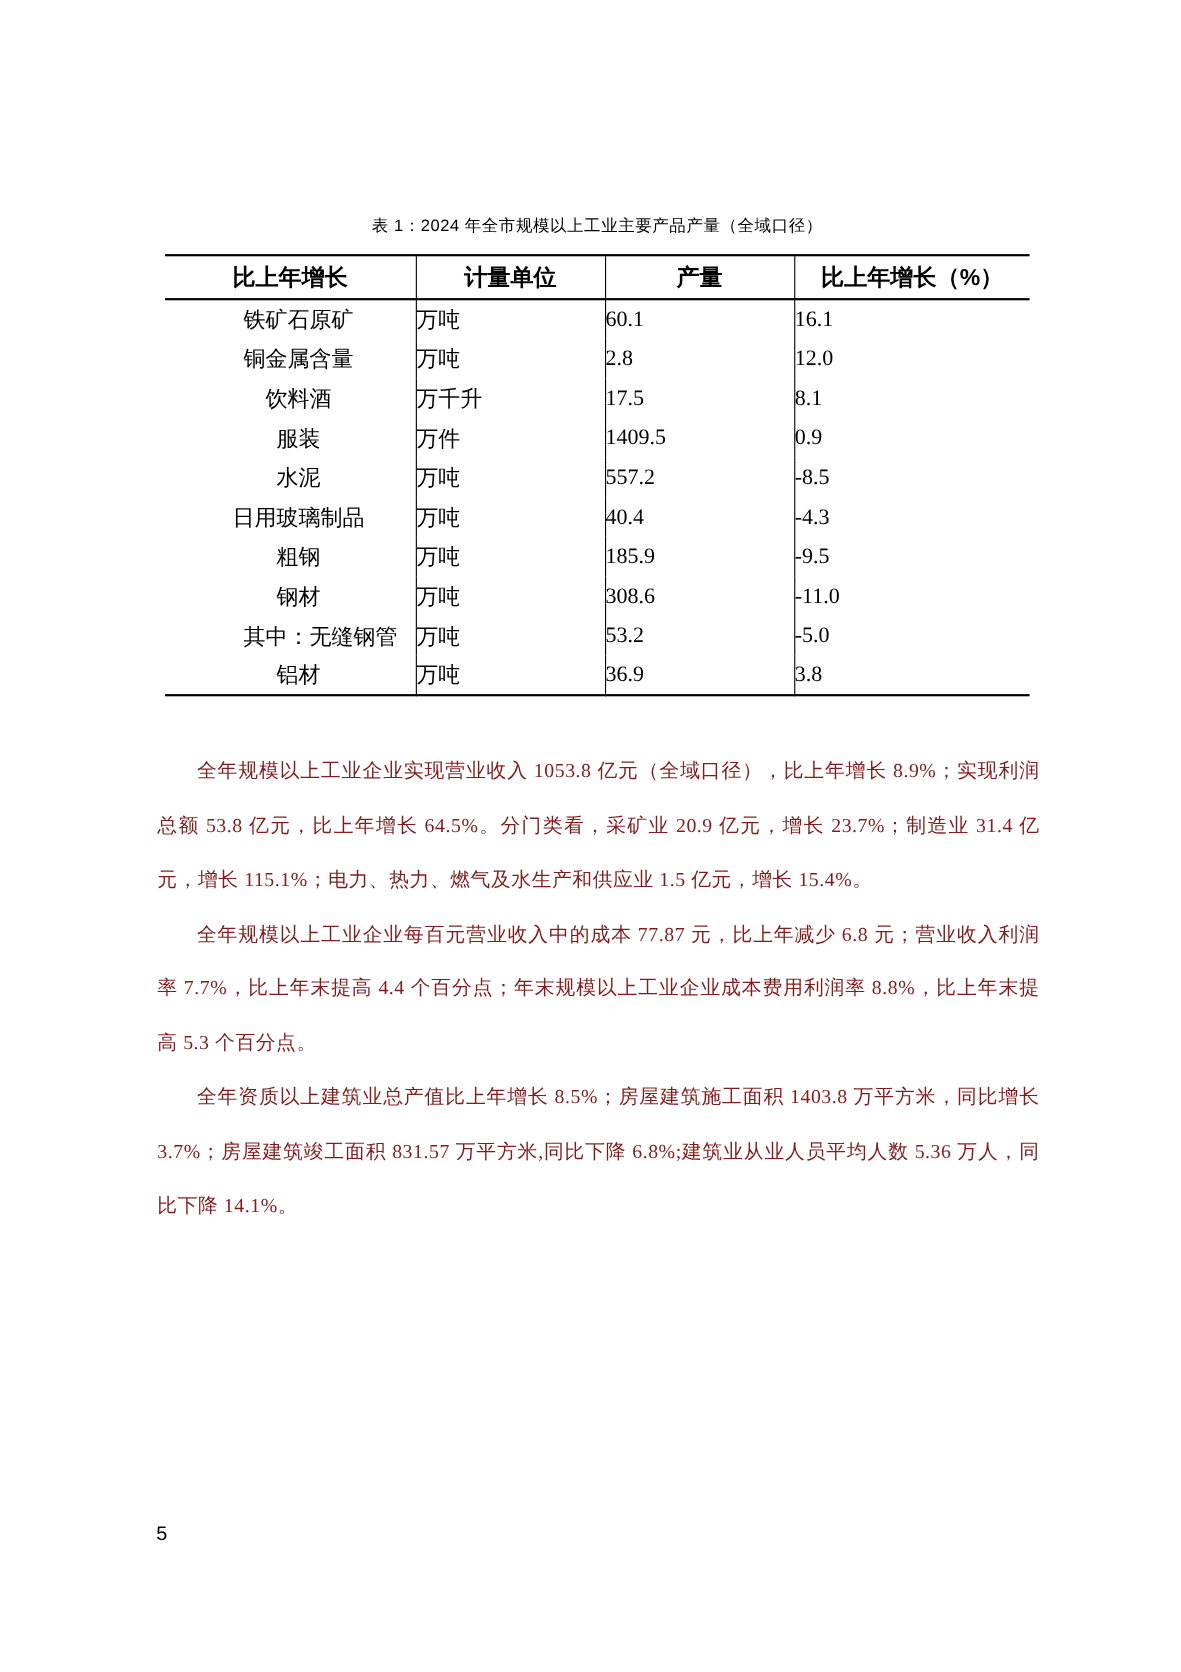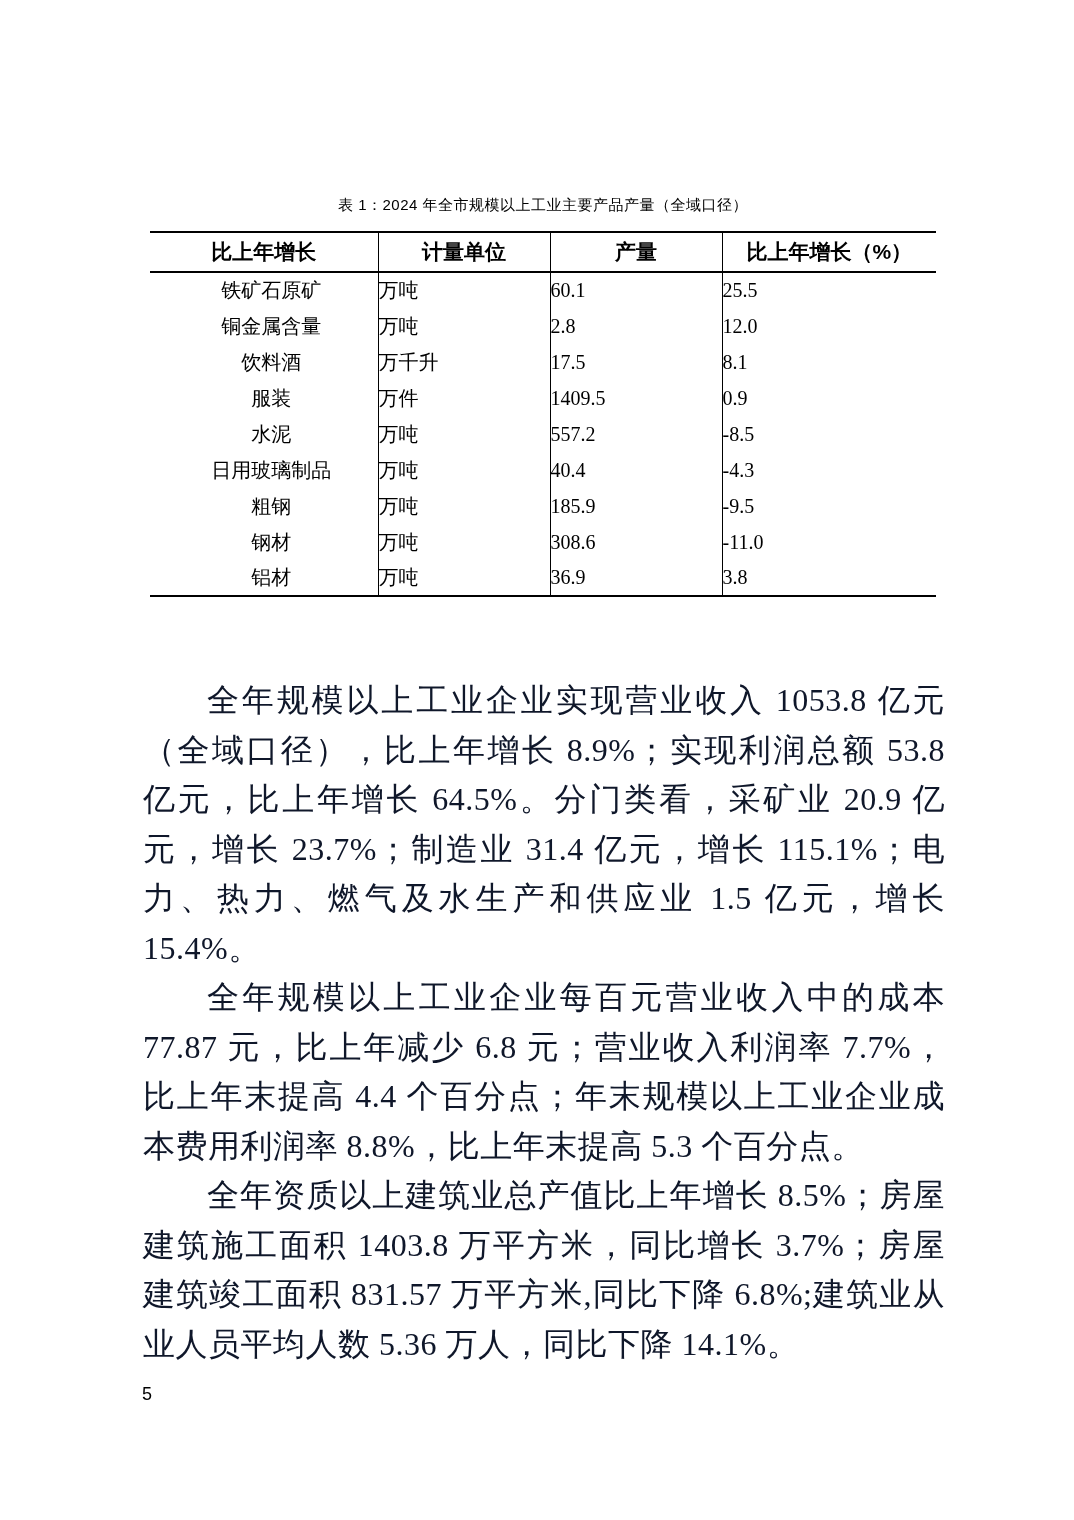--- a/index.html
+++ b/index.html
@@ -71,26 +71,26 @@
   }
   .paragraphs {
     position: absolute;
     top: 676px;
     left: 143px;
     width: 802px;
   }
   .paragraphs p {
     margin: 0;
     font-family: "Liberation Serif", serif;
-    font-size: 32px;
+    font-size: 18px;
     line-height: 49.5px;
     letter-spacing: 0.5px;
     text-align: justify;
     text-indent: 2em;
-    color: #0f172a;
+    color: #7f1d1d;
   }
   .page-number {
     position: absolute;
     left: 142px;
     top: 1384px;
     font-family: "Liberation Sans", sans-serif;
     font-size: 18px;
     color: #000000;
   }
 </style>
@@ -114,21 +114,21 @@
         <th>计量单位</th>
         <th>产量</th>
         <th>比上年增长（%）</th>
       </tr>
     </thead>
     <tbody>
       <tr>
         <td class="name">铁矿石原矿</td>
         <td>万吨</td>
         <td>60.1</td>
-        <td>25.5</td>
+        <td>16.1</td>
       </tr>
       <tr>
         <td class="name">铜金属含量</td>
         <td>万吨</td>
         <td>2.8</td>
         <td>12.0</td>
       </tr>
       <tr>
         <td class="name">饮料酒</td>
         <td>万千升</td>
@@ -159,20 +159,26 @@
         <td>185.9</td>
         <td>-9.5</td>
       </tr>
       <tr>
         <td class="name">钢材</td>
         <td>万吨</td>
         <td>308.6</td>
         <td>-11.0</td>
       </tr>
       <tr>
+        <td class="name indent">其中：无缝钢管</td>
+        <td>万吨</td>
+        <td>53.2</td>
+        <td>-5.0</td>
+      </tr>
+      <tr>
         <td class="name">铝材</td>
         <td>万吨</td>
         <td>36.9</td>
         <td>3.8</td>
       </tr>
     </tbody>
   </table>
 
   <div class="paragraphs">
     <p>全年规模以上工业企业实现营业收入 1053.8 亿元（全域口径），比上年增长 8.9%；实现利润总额 53.8 亿元，比上年增长 64.5%。分门类看，采矿业 20.9 亿元，增长 23.7%；制造业 31.4 亿元，增长 115.1%；电力、热力、燃气及水生产和供应业 1.5 亿元，增长 15.4%。</p>

